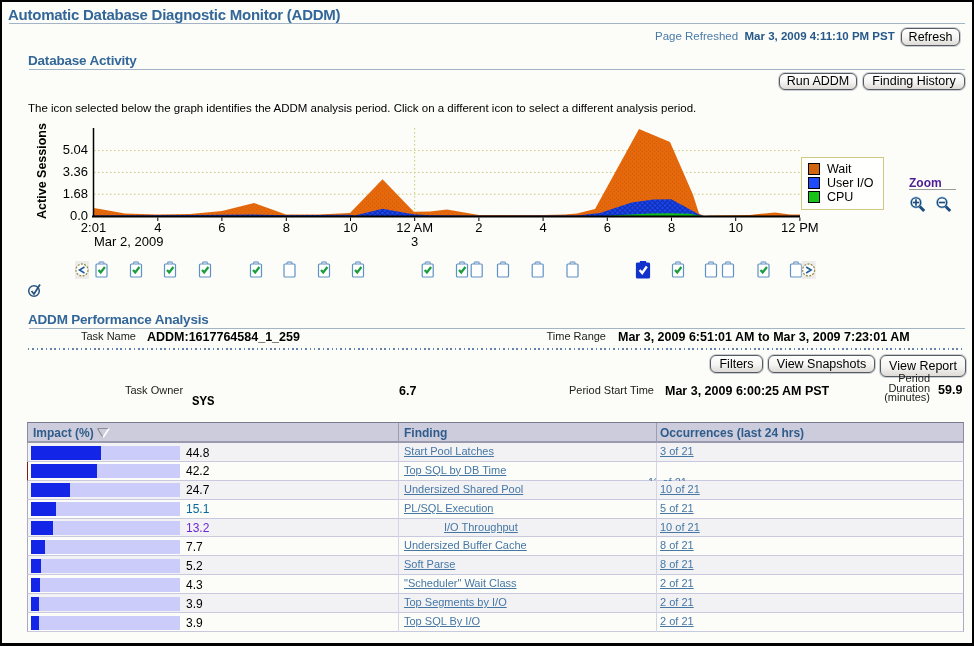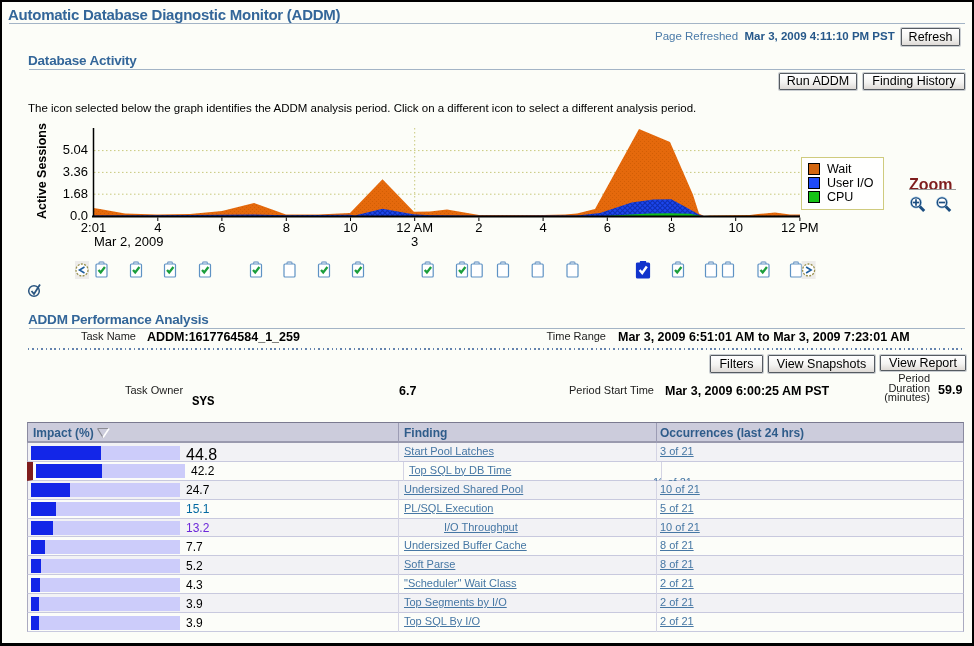--- a/index.html
+++ b/index.html
@@ -4,21 +4,21 @@
 <style>
 * { margin:0; padding:0; box-sizing:border-box; }
 html,body { width:974px; height:646px; overflow:hidden; }
 body { font-family:"Liberation Sans", sans-serif; background:#fff; }
 #page { position:relative; width:974px; height:646px; background:#fcfdf8; }
 .abs { position:absolute; }
 h1 { position:absolute; left:8px; top:6px; font-size:15px; font-weight:bold; color:#336699; letter-spacing:-0.25px; }
 .rule { position:absolute; height:1px; background:#a3b4c6; }
 .hdr2 { position:absolute; font-size:13.5px; font-weight:bold; color:#336699; letter-spacing:-0.2px; }
 .btn { position:absolute; display:flex; align-items:center; justify-content:center;
-  border:1px solid #555b61; border-radius:1px; background:linear-gradient(#ffffff,#f4f4f2 55%,#dedad6);
+  border:1px solid #555b61; border-radius:6px; background:linear-gradient(#ffffff,#f4f4f2 55%,#dedad6);
   box-shadow:0 0 0 1px #c9cdd1; color:#000; font-size:12.5px; height:17px; white-space:nowrap; }
 .lbl { color:#1c1c1c; font-size:11px; }
 .val { color:#000; font-size:12.5px; font-weight:bold; }
 a.lnk { color:#4677A4; text-decoration:underline; }
 </style>
 </head>
 <body>
 <div id="page">
   <h1>Automatic Database Diagnostic Monitor (ADDM)</h1>
   <div class="rule" style="left:9px; top:23px; width:956px;"></div>
@@ -102,21 +102,21 @@
 
   <div class="abs" style="left:801px; top:157px; width:83px; height:53px; background:#fffffe; border:1px solid #CFCB7E;">
     <div style="position:absolute; left:6px; top:5px; width:12px; height:12px; background:#D2650E; border:1px solid #000;"></div>
     <div style="position:absolute; left:25px; top:4px; font-size:12.5px; color:#000;">Wait</div>
     <div style="position:absolute; left:6px; top:19px; width:12px; height:12px; background:#1F4BFA; border:1px solid #000;"></div>
     <div style="position:absolute; left:25px; top:18px; font-size:12.5px; color:#000;">User I/O</div>
     <div style="position:absolute; left:6px; top:33px; width:12px; height:12px; background:#16C316; border:1px solid #000;"></div>
     <div style="position:absolute; left:25px; top:32px; font-size:12.5px; color:#000;">CPU</div>
   </div>
 
-  <div class="abs" style="left:909px; top:176px; font-size:16px; font-weight:bold; color:#7f1d1d;">Zoom</div>
+  <div class="abs" style="left:909px; top:176px; font-size:12px; font-weight:bold; color:#4c1d95;">Zoom</div>
   <div class="abs" style="left:909px; top:189px; width:47px; height:1px; background:#999;"></div>
   <svg class="abs" style="left:908px; top:195px;" width="50" height="18" viewBox="0 0 50 18">
     <g fill="none" stroke="#1C4E80" stroke-width="1.4">
       <circle cx="8" cy="7.5" r="5.3" fill="#fff" stroke="#9FC2DE"></circle>
       <circle cx="8" cy="7.5" r="4.6"></circle>
       <line x1="4.8" y1="7.5" x2="11.2" y2="7.5" stroke-width="1.7"></line>
       <line x1="8" y1="4.3" x2="8" y2="10.7" stroke-width="1.7"></line>
       <line x1="11.8" y1="11.5" x2="16.2" y2="16" stroke-width="3"></line>
       <circle cx="34" cy="7.5" r="5.3" fill="#fff" stroke="#9FC2DE"></circle>
       <circle cx="34" cy="7.5" r="4.6"></circle>
@@ -239,21 +239,21 @@
   <div class="rule" style="left:29px; top:327.5px; width:936px;"></div>
   <div class="abs lbl" style="left:56px; top:330px; width:80px; text-align:right;">Task Name</div>
   <div class="abs val" style="left:147px; top:329.5px;">ADDM:1617764584_1_259</div>
   <div class="abs lbl" style="left:526px; top:330px; width:80px; text-align:right;">Time Range</div>
   <div class="abs val" style="left:618px; top:329.5px;">Mar 3, 2009 6:51:01 AM to Mar 3, 2009 7:23:01 AM</div>
 
   <div class="abs" style="left:28px; top:347.5px; width:937px; height:2px; background:repeating-linear-gradient(90deg,#6483AE 0 1.5px,transparent 1.5px 4.4px);"></div>
 
   <div class="btn" style="left:710px; top:355px; width:53px; height:18px;">Filters</div>
   <div class="btn" style="left:768px; top:355px; width:107px; height:18px;">View Snapshots</div>
-  <div class="btn" style="left:880px; top:355px; width:86px; height:16px;">View Report</div>
+  <div class="btn" style="left:880px; top:355px; width:86px; height:22px;">View Report</div>
 
   <div class="abs lbl" style="left:125px; top:384px;">Task Owner</div>
   <div class="abs val" style="left:192px; top:395px;font-family:Liberation Mono, monospace;">SYS</div>
   <div class="abs lbl" style="left:270px; top:384px;margin-top:44px;">Average Active Sessions</div>
   <div class="abs val" style="left:399px; top:384px;">6.7</div>
   <div class="abs lbl" style="left:569px; top:384px;">Period Start Time</div>
   <div class="abs val" style="left:665px; top:384px;">Mar 3, 2009 6:00:25 AM PST</div>
   <div class="abs lbl" style="left:860px; top:374px; width:70px; text-align:right; line-height:9.5px; font-size:11px;">Period<br>Duration<br>(minutes)</div>
   <div class="abs val" style="left:938px; top:383px;">59.9</div>
 
@@ -264,27 +264,27 @@
             <path d="M12 0.5 L6 9.5" stroke="#ffffff" stroke-width="1.6" fill="none"></path>
           </svg></span>
         <span style="position:absolute; left:376px; top:3px;">Finding</span>
         <span style="position:absolute; left:632px; top:3px;">Occurrences (last 24 hrs)</span>
         <span style="position:absolute; left:370px; top:0; width:1px; height:20px; background:#9C9CB4;"></span>
         <span style="position:absolute; left:628px; top:0; width:1px; height:20px; background:#9C9CB4;"></span>
       </div>
       <div style="position:relative; height:18.9px; background:#F2F2F5; border-left:1px solid #AAAAC0; border-right:1px solid #AAAAC0; border-bottom:1px solid #C8C9DE; font-size:11.5px;">
         <span style="position:absolute; left:2.5px; top:2.5px; width:149.5px; height:14px; background:#CCCCFA;"></span>
         <span style="position:absolute; left:2.5px; top:2.5px; width:70.0px; height:14px; background:#1326E8;"></span>
-        <span style="position:absolute; left:158px; top:2.5px; color:#000; font-size:16px;">44.8</span>
+        <span style="position:absolute; left:158px; top:2.5px; color:#000; font-size:12px;">44.8</span>
         <span style="position:absolute; left:376px; top:2px; font-size:11px;"><a class="lnk" href="#">Start Pool Latches</a></span>
         <span style="position:absolute; left:632px; top:2px; font-size:11px;"><a class="lnk" href="#">3 of 21</a></span>
         <span style="position:absolute; left:370px; top:0; width:1px; height:18.9px; background:#D4D4E4;"></span>
         <span style="position:absolute; left:628px; top:0; width:1px; height:18.9px; background:#D4D4E4;"></span>
       </div>
-      <div style="position:relative; height:18.9px; background:#FCFDF9; border-left:6px solid #7f1d1d; border-right:1px solid #AAAAC0; border-bottom:1px solid #C8C9DE; font-size:11.5px;">
+      <div style="position:relative; height:18.9px; background:#FCFDF9; border-left:1px solid #7f1d1d; border-right:1px solid #AAAAC0; border-bottom:1px solid #C8C9DE; font-size:11.5px;">
         <span style="position:absolute; left:2.5px; top:2.5px; width:149.5px; height:14px; background:#CCCCFA;"></span>
         <span style="position:absolute; left:2.5px; top:2.5px; width:66.1px; height:14px; background:#1326E8;"></span>
         <span style="position:absolute; left:158px; top:2.5px; color:#000; font-size:12px;">42.2</span>
         <span style="position:absolute; left:376px; top:2px; font-size:11px;"><a class="lnk" href="#">Top SQL by DB Time</a></span>
         <span style="position:absolute; left:620px; top:2px; font-size:11px;margin-top:12px;"><a class="lnk" href="#">11 of 21</a></span>
         <span style="position:absolute; left:370px; top:0; width:1px; height:18.9px; background:#D4D4E4;"></span>
         <span style="position:absolute; left:628px; top:0; width:1px; height:18.9px; background:#D4D4E4;"></span>
       </div>
       <div style="position:relative; height:18.9px; background:#F2F2F5; border-left:1px solid #AAAAC0; border-right:1px solid #AAAAC0; border-bottom:1px solid #C8C9DE; font-size:11.5px;">
         <span style="position:absolute; left:2.5px; top:2.5px; width:149.5px; height:14px; background:#CCCCFA;"></span>

